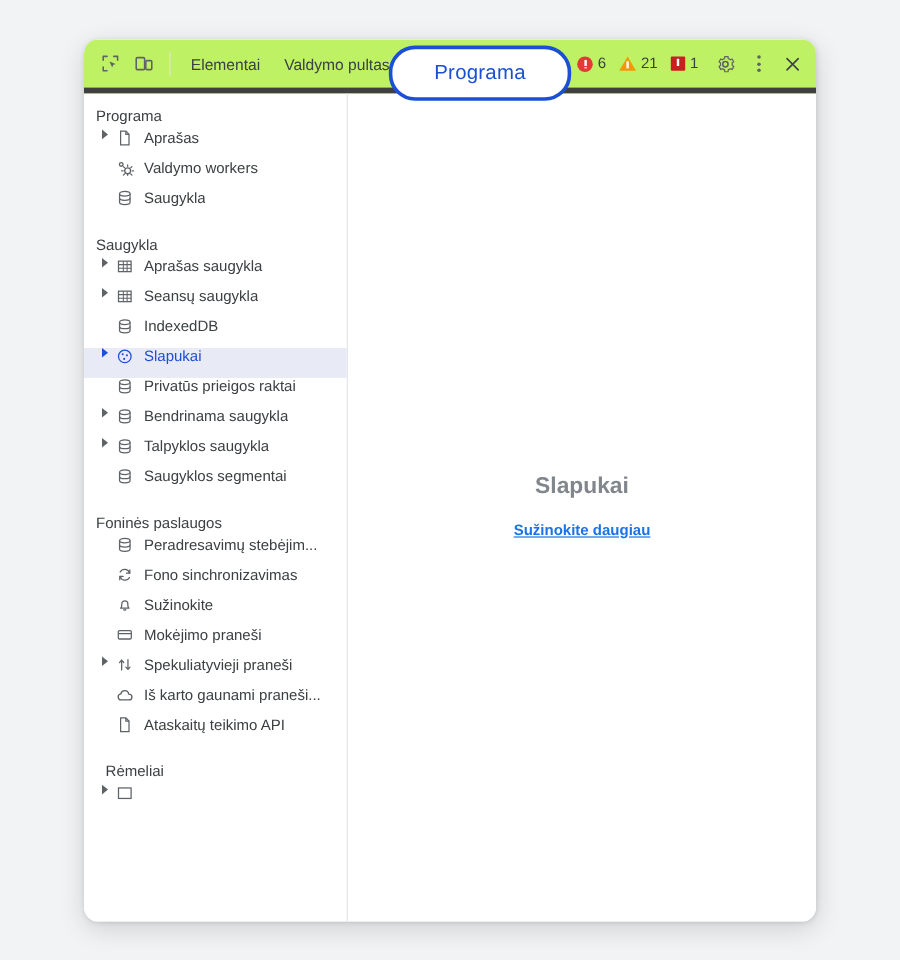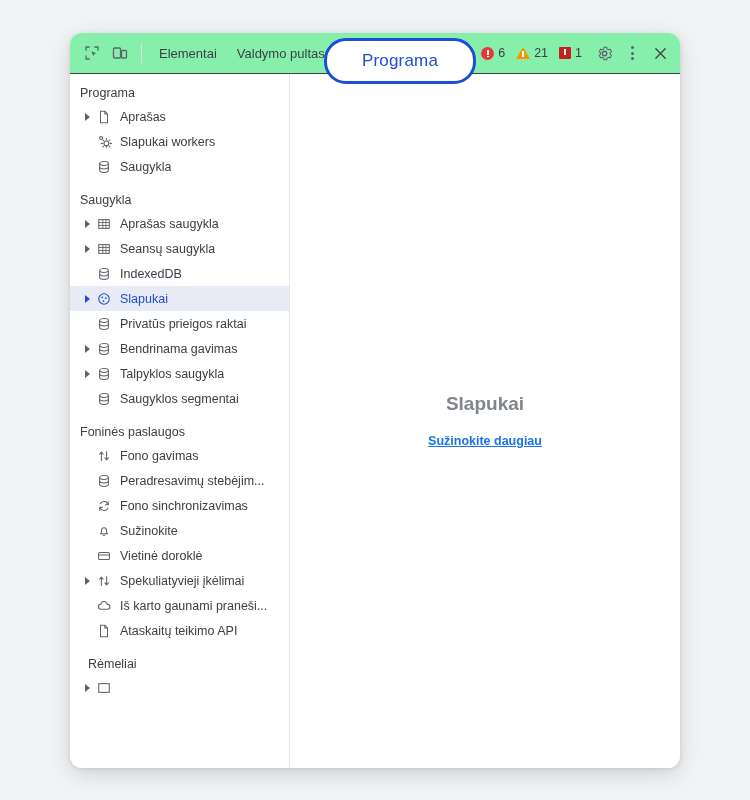--- a/index.html
+++ b/index.html
@@ -29,22 +29,22 @@
     overflow: hidden;
     display: flex;
     flex-direction: column;
   }
   
   .toolbar {
     height: 40px;
     min-height: 40px;
     display: flex;
     align-items: center;
-    border-bottom: 1px solid #404040;
-    background: #86efac;
+    border-bottom: 5px solid #404040;
+    background: #bef264;
     padding: 0 6px 0 8px;
     position: relative;
   }
   .tb-icon-btn {
     width: 28px;
     height: 28px;
     display: flex;
     align-items: center;
     justify-content: center;
     border-radius: 4px;
@@ -156,21 +156,21 @@
     position: relative;
   }
   .group-title {
     font-size: 12.5px;
     color: #3c4043;
     padding: 6px 0 4px 10px;
     font-weight: 400;
   }
   .tree-item {
     display: flex;
-    align-items: center;
+    align-items: flex-start;
     height: 25px;
     padding-left: 10px;
     font-size: 12.5px;
     color: #3c4043;
     cursor: pointer;
     white-space: nowrap;
   }
   .tree-item.selected {
     background: #e8eaf6;
     color: #1a4fd6;
@@ -322,21 +322,21 @@
           <span class="arrow hidden">
               <i></i>
             </span>
           <span class="ico">
             <svg width="15" height="15" viewBox="0 0 16 16">
               <circle cx="10" cy="10" r="2.6" fill="none" stroke="#5f6368" stroke-width="1.2"></circle>
               <circle cx="4.3" cy="4.3" r="1.6" fill="none" stroke="#5f6368" stroke-width="1.2"></circle>
               <path d="M10 6v-1.4M10 14v-1.4M6 10H4.6M15.4 10H14M7.2 7.2l-1-1M13.8 13.8l-1-1M12.8 7.2l1-1M6.2 13.8l1-1" stroke="#5f6368" stroke-width="1.1" stroke-linecap="round"></path>
             </svg>
           </span>
-          <span class="label">Slapukai workers</span>
+          <span class="label">Valdymo workers</span>
         </div>
         <div class="tree-item">
           <span class="arrow hidden">
               <i></i>
             </span>
           <span class="ico">
             <svg width="14" height="14" viewBox="0 0 16 16">
               <ellipse cx="8" cy="4" rx="5" ry="2.2" fill="none" stroke="#5f6368" stroke-width="1.2"></ellipse>
               <path d="M3 4v8c0 1.2 2.2 2.2 5 2.2s5-1 5-2.2V4" fill="none" stroke="#5f6368" stroke-width="1.2"></path>
               <path d="M3 8c0 1.2 2.2 2.2 5 2.2s5-1 5-2.2" fill="none" stroke="#5f6368" stroke-width="1.2"></path>
@@ -414,21 +414,21 @@
           <span class="arrow">
               <i></i>
             </span>
           <span class="ico">
             <svg width="14" height="14" viewBox="0 0 16 16">
               <ellipse cx="8" cy="4" rx="5" ry="2.2" fill="none" stroke="#5f6368" stroke-width="1.2"></ellipse>
               <path d="M3 4v8c0 1.2 2.2 2.2 5 2.2s5-1 5-2.2V4" fill="none" stroke="#5f6368" stroke-width="1.2"></path>
               <path d="M3 8c0 1.2 2.2 2.2 5 2.2s5-1 5-2.2" fill="none" stroke="#5f6368" stroke-width="1.2"></path>
             </svg>
           </span>
-          <span class="label">Bendrinama gavimas</span>
+          <span class="label">Bendrinama saugykla</span>
         </div>
         <div class="tree-item">
           <span class="arrow">
               <i></i>
             </span>
           <span class="ico">
             <svg width="14" height="14" viewBox="0 0 16 16">
               <ellipse cx="8" cy="4" rx="5" ry="2.2" fill="none" stroke="#5f6368" stroke-width="1.2"></ellipse>
               <path d="M3 4v8c0 1.2 2.2 2.2 5 2.2s5-1 5-2.2V4" fill="none" stroke="#5f6368" stroke-width="1.2"></path>
               <path d="M3 8c0 1.2 2.2 2.2 5 2.2s5-1 5-2.2" fill="none" stroke="#5f6368" stroke-width="1.2"></path>
@@ -444,31 +444,20 @@
             <svg width="14" height="14" viewBox="0 0 16 16">
               <ellipse cx="8" cy="4" rx="5" ry="2.2" fill="none" stroke="#5f6368" stroke-width="1.2"></ellipse>
               <path d="M3 4v8c0 1.2 2.2 2.2 5 2.2s5-1 5-2.2V4" fill="none" stroke="#5f6368" stroke-width="1.2"></path>
               <path d="M3 8c0 1.2 2.2 2.2 5 2.2s5-1 5-2.2" fill="none" stroke="#5f6368" stroke-width="1.2"></path>
             </svg>
           </span>
           <span class="label">Saugyklos segmentai</span>
         </div>
 
         <div class="group-title" style="padding-top:14px;">Foninės paslaugos</div>
-        <div class="tree-item">
-          <span class="arrow hidden">
-              <i></i>
-            </span>
-          <span class="ico">
-            <svg width="14" height="14" viewBox="0 0 16 16">
-              <path d="M5 13V3.6M5 3.6L3 5.8M5 3.6l2 2.2M11 3v9.4M11 12.4l-2-2.2M11 12.4l2-2.2" stroke="#5f6368" stroke-width="1.2" fill="none" stroke-linecap="round" stroke-linejoin="round"></path>
-            </svg>
-          </span>
-          <span class="label">Fono gavimas</span>
-        </div>
         <div class="tree-item">
           <span class="arrow hidden">
               <i></i>
             </span>
           <span class="ico">
             <svg width="14" height="14" viewBox="0 0 16 16">
               <ellipse cx="8" cy="4" rx="5" ry="2.2" fill="none" stroke="#5f6368" stroke-width="1.2"></ellipse>
               <path d="M3 4v8c0 1.2 2.2 2.2 5 2.2s5-1 5-2.2V4" fill="none" stroke="#5f6368" stroke-width="1.2"></path>
               <path d="M3 8c0 1.2 2.2 2.2 5 2.2s5-1 5-2.2" fill="none" stroke="#5f6368" stroke-width="1.2"></path>
             </svg>
@@ -502,32 +491,32 @@
         <div class="tree-item">
           <span class="arrow hidden">
               <i></i>
             </span>
           <span class="ico">
             <svg width="14" height="14" viewBox="0 0 16 16">
               <rect x="1.8" y="4" width="12.4" height="8" rx="1.2" fill="none" stroke="#5f6368" stroke-width="1.2"></rect>
               <path d="M1.8 6.9h12.4" stroke="#5f6368" stroke-width="1.2"></path>
             </svg>
           </span>
-          <span class="label">Vietinė doroklė</span>
+          <span class="label">Mokėjimo praneši</span>
         </div>
         <div class="tree-item">
           <span class="arrow">
               <i></i>
             </span>
           <span class="ico">
             <svg width="14" height="14" viewBox="0 0 16 16">
               <path d="M5 13V3.6M5 3.6L3 5.8M5 3.6l2 2.2M11 3v9.4M11 12.4l-2-2.2M11 12.4l2-2.2" stroke="#5f6368" stroke-width="1.2" fill="none" stroke-linecap="round" stroke-linejoin="round"></path>
             </svg>
           </span>
-          <span class="label">Spekuliatyvieji įkėlimai</span>
+          <span class="label">Spekuliatyvieji praneši</span>
         </div>
         <div class="tree-item">
           <span class="arrow hidden">
               <i></i>
             </span>
           <span class="ico">
             <svg width="15" height="15" viewBox="0 0 16 16">
               <path d="M4.6 12h6.6a2.6 2.6 0 000-5.2h-.3A3.5 3.5 0 004 6.6a2.7 2.7 0 00.6 5.4z" fill="none" stroke="#5f6368" stroke-width="1.2" stroke-linejoin="round"></path>
             </svg>
           </span>

